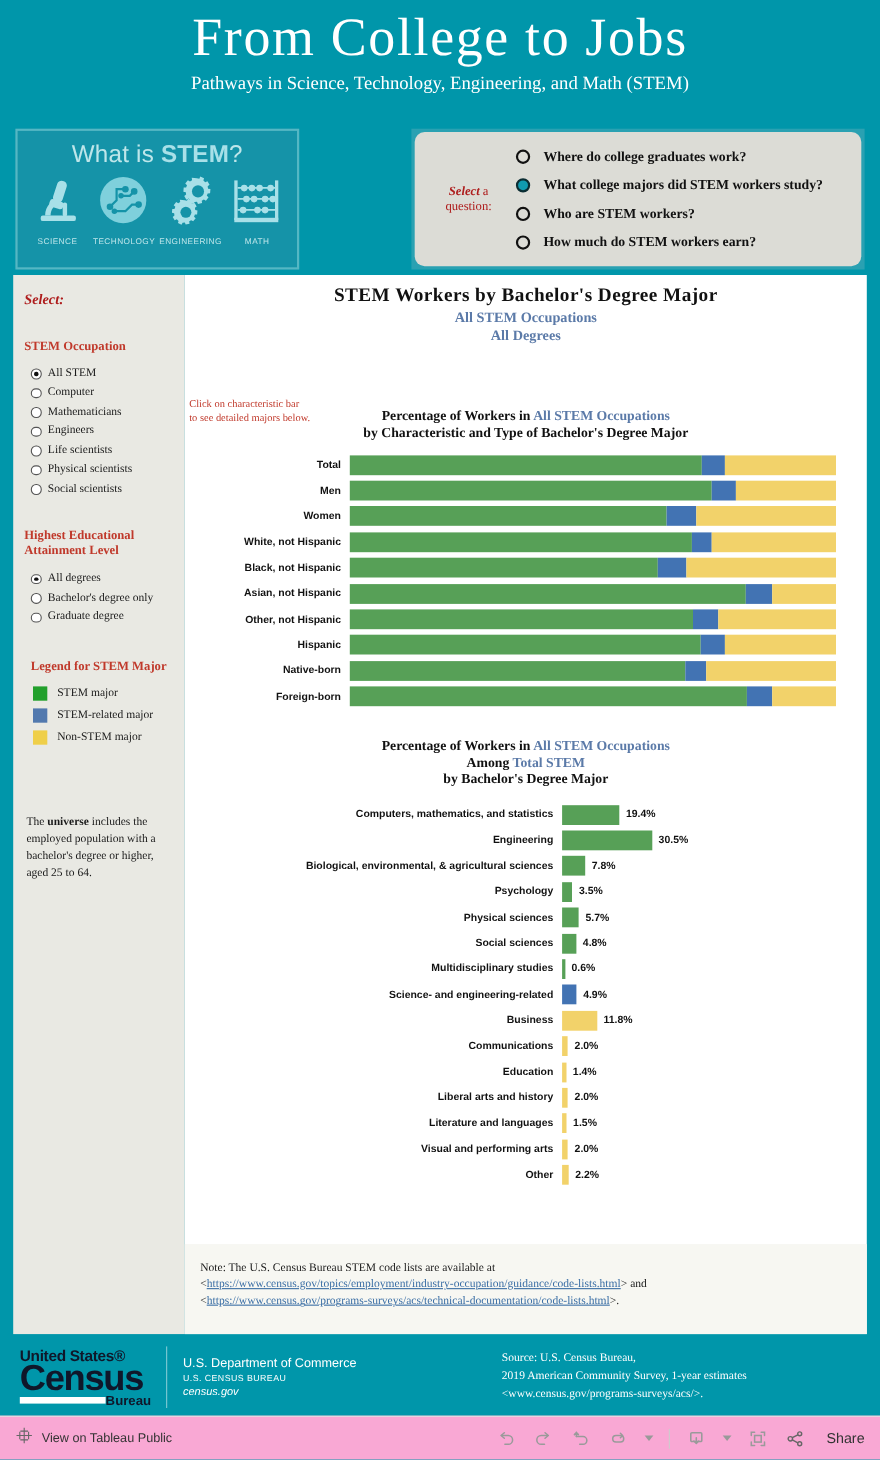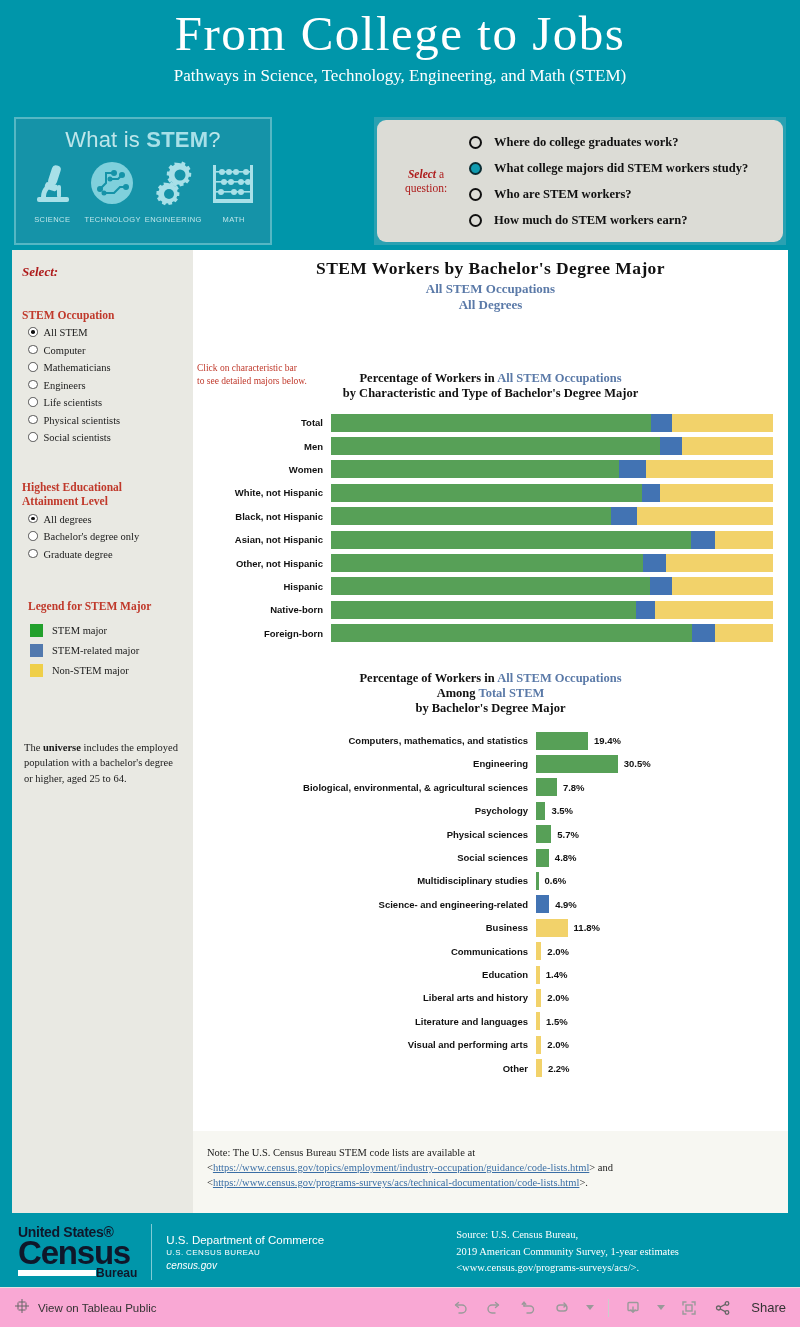--- a/index.html
+++ b/index.html
@@ -65,25 +65,25 @@
   .radio-o {
     width: 13px; height: 13px; border-radius: 50%;
     border: 2.4px solid #111; background: #DCDCD6;
     margin-right: 12px; flex: 0 0 auto;
   }
   .radio-o.sel { background: #109BB0; border-color: #0b2d33; }
   .q-item .lbl { font-size: 12.5px; font-weight: bold; color: #111; }
 
   
   .body-wrap { position: absolute; left: 12px; top: 250px; width: 776px; height: 963px; display: flex; }
-  .sidebar { width: 181px; background: #E9E9E3; padding: 14px 10px 10px 10px; }
+  .sidebar { width: 156px; background: #E9E9E3; padding: 14px 10px 10px 10px; }
   .sb-select { color: #AE1C1C; font-weight: bold; font-style: italic; font-size: 13px; margin-bottom: 28px; }
   .sb-head { color: #C0392B; font-weight: bold; font-size: 11.5px; line-height: 1.25; margin-bottom: 5px; }
   .sb-head.red2 { color: #C0392B; }
-  .sb-radio { display: flex; align-items: flex-start; height: 17.5px; padding-left: 6px; cursor: pointer; }
+  .sb-radio { display: flex; align-items: flex-end; height: 17.5px; padding-left: 6px; cursor: pointer; }
   .sb-radio .ro {
     width: 9.5px; height: 9.5px; border-radius: 50%;
     border: 1.3px solid #555; background: #fff; margin-right: 6px;
     flex: 0 0 auto; position: relative;
   }
   .sb-radio .ro.on::after {
     content: ""; position: absolute; left: 2px; top: 2px;
     width: 3.6px; height: 3.6px; border-radius: 50%; background: #111;
   }
   .sb-radio .rl { font-size: 10.5px; color: #1a1a1a; }
@@ -105,21 +105,21 @@
   .click-hint {
     position: absolute; left: 4px; top: 112px;
     color: #C0392B; font-size: 9.5px; line-height: 1.35;
   }
 
   .ch1-title { text-align: center; margin-top: 58px; }
   .ch1-title .l1, .ch1-title .l2 { font-size: 12.5px; font-weight: bold; color: #111; }
   .ch1-title .blue { color: #5B7AA8; }
 
   
-  .stack-chart { margin-top: 10px; padding-left: 0; }
+  .stack-chart { margin-top: 10px; padding-left: 12px; }
   .s-row { display: flex; align-items: center; height: 23.4px; }
   .s-lab {
     width: 138px; text-align: right; padding-right: 8px;
     font-family: "Liberation Sans", sans-serif;
     font-size: 9.5px; font-weight: bold; color: #111;
   }
   .s-track { width: 442px; height: 18px; display: flex; }
   .seg-g { background: #57A057; }
   .seg-b { background: #4273B3; }
   .seg-y { background: #F2D26A; }

